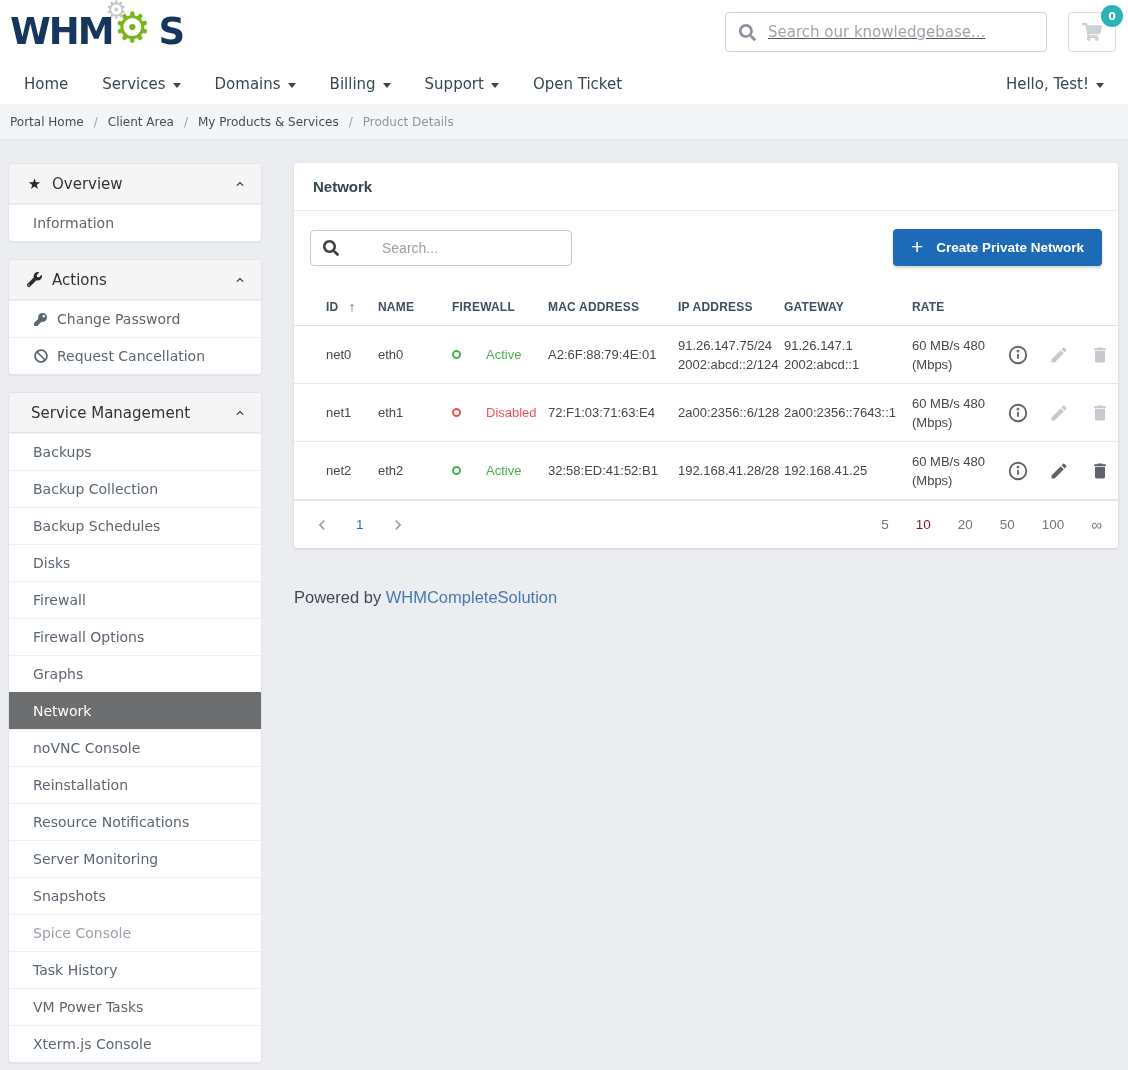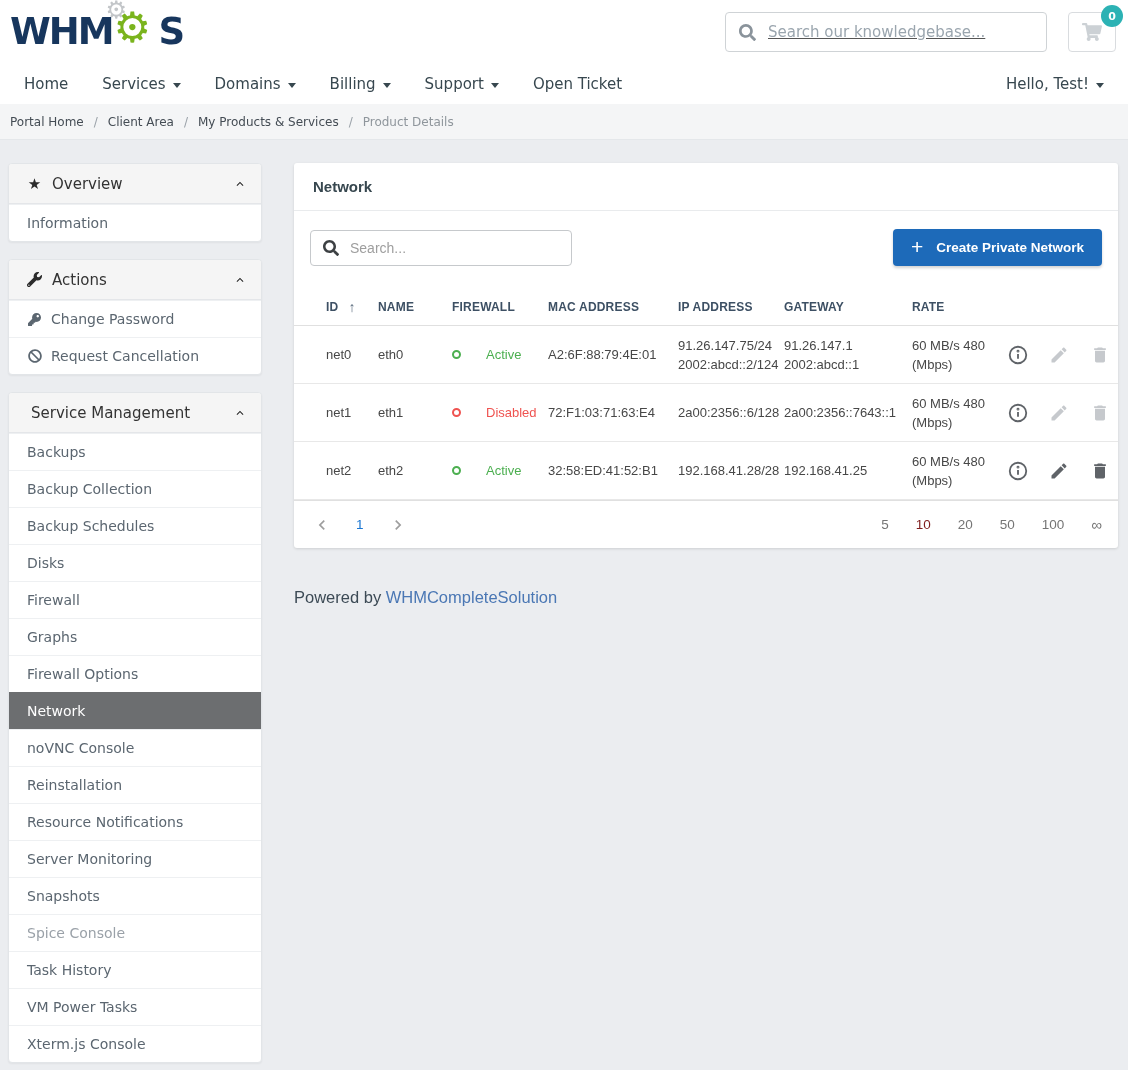--- a/index.html
+++ b/index.html
@@ -42,32 +42,32 @@
   
   .sidebar { width:254px; flex:none; }
   .panel { background:#fff; border:1px solid #e2e5e8; border-radius:4px; margin-bottom:17px;
     box-shadow:0 1px 2px rgba(0,0,0,.05); overflow:hidden; }
   .panel-header { background:#f5f5f5; border-bottom:1px solid #e4e6e9; height:40px;
     display:flex; align-items:center; padding:0 14px 0 15px; cursor:pointer; }
   .hdr-icon { width:21px; display:flex; justify-content:center; margin-right:7px; color:#2b2b2b; font-size:15px; }
   .panel-header.noicon { padding-left:22px; }
   .panel-title { flex:1; font-size:15px; color:#333; }
   .chev-up { margin-left:auto; }
-  .panel-item { border-top:1px solid #eef0f2; padding:9px 18px; font-size:14px; color:#5b6670;
+  .panel-item { border-top:1px solid #eef0f2; padding:9px 24px; font-size:14px; color:#5b6670;
     display:flex; align-items:center; gap:9px; line-height:18px; cursor:pointer; }
   .panel-item:first-of-type { border-top:none; }
   .panel-item.active { background:#6c6e70; color:#fff; border-top-color:#6c6e70; }
   .panel-item.muted { color:#9aa1a8; }
   .itm-icon { display:flex; width:15px; justify-content:center; }
   
   .main { width:824px; font-family:"Liberation Sans",sans-serif; }
   .card { background:#fff; border-radius:3px; box-shadow:0 1px 3px rgba(0,0,0,.13); }
   .card-title { padding:15px 19px; font-size:15px; font-weight:bold; color:#37474f; border-bottom:1px solid #e9ebed; }
   .toolbar { display:flex; justify-content:space-between; align-items:center; padding:18px 16px 22px 16px; }
-  .tbl-search { width:262px; height:36px; border:1px solid #c6c9cc; border-radius:4px; display:flex; align-items:center; }
+  .tbl-search { width:262px; height:36px; border:1px solid #c6c9cc; border-radius:4px; display:flex; align-items:center;gap:32px; }
   .tbl-search svg { margin:0 9px 0 12px; }
   .tbl-search input { flex:1; border:none; outline:none; font:14px "Liberation Sans",sans-serif; color:#555; }
   .tbl-search input::placeholder { color:#9e9e9e; }
   .create-btn { background:#1d6ab9; color:#fff; border:none; border-radius:4px; height:37px; padding:0 18px;
     display:flex; align-items:center; gap:13px; font-family:"Liberation Sans",sans-serif;
     font-size:13.5px; font-weight:bold; cursor:pointer; box-shadow:0 2px 3px rgba(0,0,0,.18); }
   .plus-glyph { font-size:21px; font-weight:normal; line-height:1; margin-top:-2px; }
   
   .t-head, .t-row { display:grid; grid-template-columns:52px 74px 96px 130px 106px 128px 94px 1fr;
     align-items:center; padding-left:32px; }
@@ -229,24 +229,24 @@
       <div class="panel-item">
           <span>Backup Schedules</span>
         </div>
       <div class="panel-item">
           <span>Disks</span>
         </div>
       <div class="panel-item">
           <span>Firewall</span>
         </div>
       <div class="panel-item">
+          <span>Firewall Options</span>
+        </div>
+      <div class="panel-item">
           <span>Graphs</span>
-        </div>
-      <div class="panel-item">
-          <span>Firewall Options</span>
         </div>
       <div class="panel-item active">
           <span>Network</span>
         </div>
       <div class="panel-item">
           <span>noVNC Console</span>
         </div>
       <div class="panel-item">
           <span>Reinstallation</span>
         </div>

